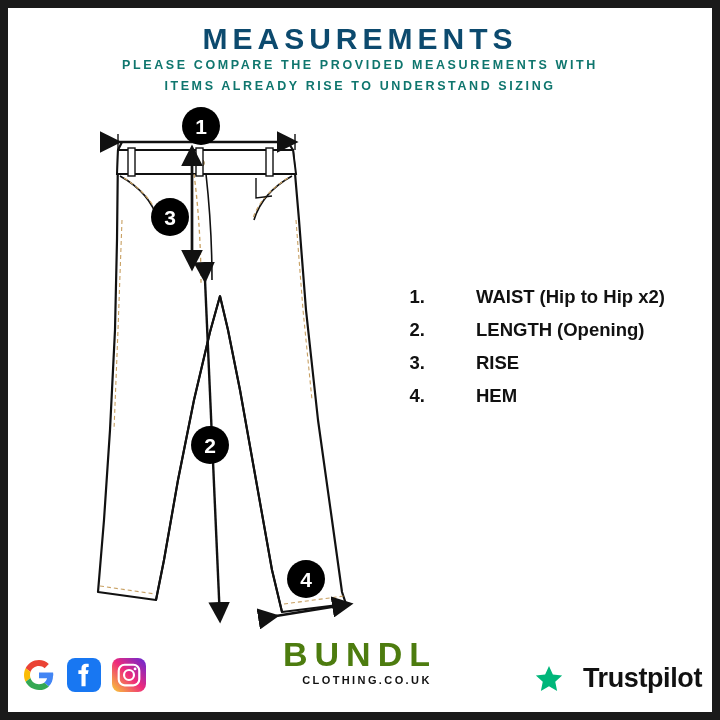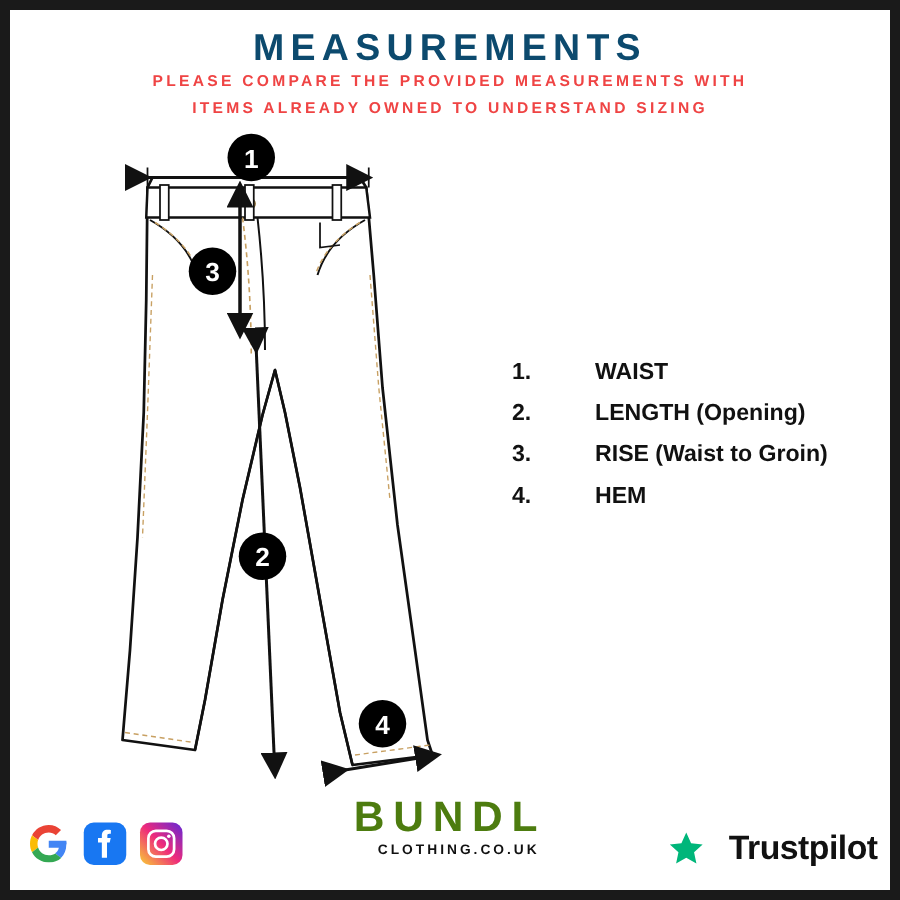--- a/index.html
+++ b/index.html
@@ -41,21 +41,21 @@
   .subtitle {
     position: absolute;
     top: 55px;
     left: 0;
     width: 720px;
     text-align: center;
     font-size: 12.5px;
     font-weight: bold;
     letter-spacing: 2.6px;
     line-height: 21px;
-    color: #ef4444;
+    color: #0f766e;
   }
 
   .diagram {
     position: absolute;
     left: 60px;
     top: 100px;
     width: 360px;
     height: 530px;
   }
 
@@ -151,21 +151,21 @@
 <div id="page">
 
   <div class="frame-top"></div>
   <div class="frame-bottom"></div>
   <div class="frame-left"></div>
   <div class="frame-right"></div>
 
   <div class="title">MEASUREMENTS</div>
   <div class="subtitle">
     <div>PLEASE COMPARE THE PROVIDED MEASUREMENTS WITH</div>
-    <div>ITEMS ALREADY OWNED TO UNDERSTAND SIZING</div>
+    <div>ITEMS ALREADY RISE TO UNDERSTAND SIZING</div>
   </div>
 
   <div class="diagram">
     <svg width="360" height="530" viewBox="0 0 360 530" xmlns="http://www.w3.org/2000/svg">
       <g fill="#ffffff" stroke="#111111" stroke-width="2.2" stroke-linejoin="round">
 
         <path d="M58 50 L62 42 L228 42 L233 50
                  L239 120 L246 210 L258 320 L272 420 L282 492
                  L286 504 L222 512 L212 470 L196 380 L180 290 L168 230
                  L160 196 L150 232 L134 300 L118 380 L104 460 L96 500
@@ -237,30 +237,30 @@
         <circle cx="246" cy="479" r="19" fill="#000000"></circle>
         <text x="246" y="487" text-anchor="middle" font-family="Liberation Sans, sans-serif" font-size="21" font-weight="bold" fill="#ffffff">4</text>
       </g>
     </svg>
   </div>
 
   <div class="legend">
     <div class="legend-item">
       <span class="legend-num">1.</span>
       <span class="legend-term">WAIST</span>
+      <span class="legend-desc">(Hip to Hip x2)</span>
     </div>
     <div class="legend-item">
       <span class="legend-num">2.</span>
       <span class="legend-term">LENGTH</span>
       <span class="legend-desc">(Opening)</span>
     </div>
     <div class="legend-item">
       <span class="legend-num">3.</span>
       <span class="legend-term">RISE</span>
-      <span class="legend-desc">(Waist to Groin)</span>
     </div>
     <div class="legend-item">
       <span class="legend-num">4.</span>
       <span class="legend-term">HEM</span>
     </div>
   </div>
 
   <div class="brand">
     <div class="brand-name">BUNDL</div>
     <div class="brand-sub">CLOTHING.CO.UK</div>

